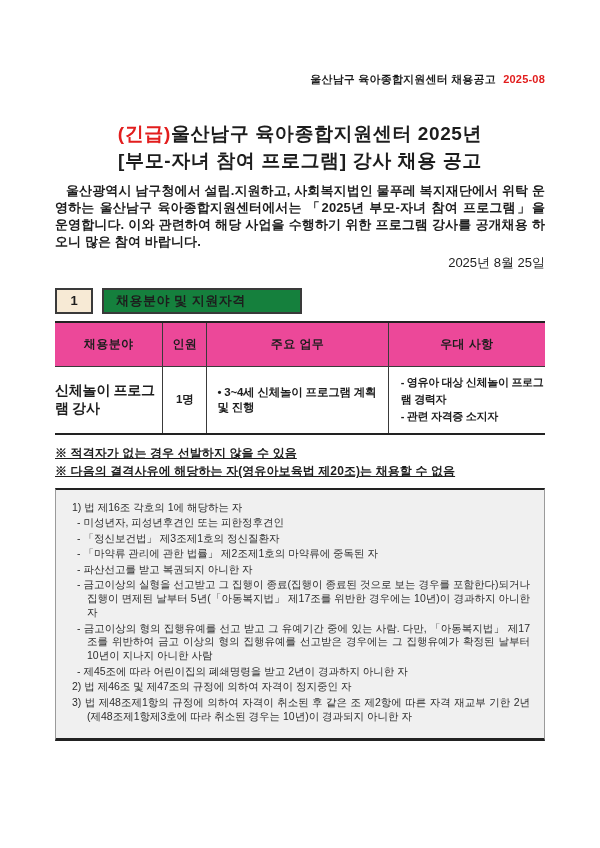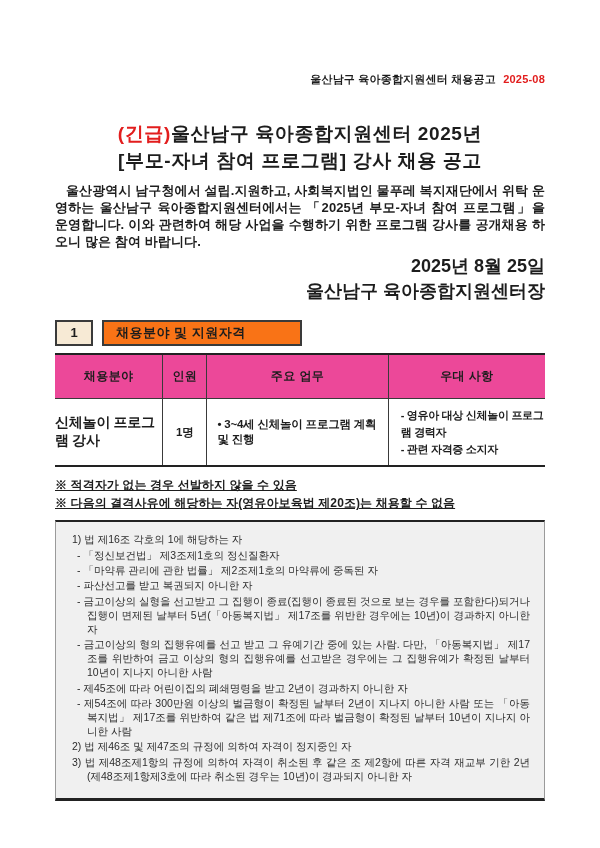--- a/index.html
+++ b/index.html
@@ -21,32 +21,32 @@
     letter-spacing:0.6px; margin-bottom:8px;
   }
   .main-title .urgent { color:#e21d1d; }
   
   .intro {
     font-size:13px; font-weight:600; line-height:1.3; text-align:justify;
     text-indent:11px; letter-spacing:0.1px;
   }
   
   .date-block {
-    text-align:right; font-size:18px; font-weight:bold; line-height:1.4;
+    text-align:right; font-size:13px; font-weight:normal; line-height:1.4;
     margin-top:3px; margin-bottom:16px;
   }
   
   .section-header { display:flex; align-items:center; gap:9px; margin-bottom:7px; }
   .sec-num {
     width:38px; height:26px; background:#f7ead5; border:2px solid #3a3a3a;
     display:flex; align-items:center; justify-content:center;
     font-size:13px; font-weight:bold;
   }
   .sec-title-box {
-    width:200px; height:26px; border:2px solid #3a3a3a; background:#f97316;
+    width:200px; height:26px; border:2px solid #3a3a3a; background:#15803d;
     display:flex; align-items:center; padding-left:12px;
     font-size:13px; font-weight:bold; letter-spacing:0.5px;
   }
   
   table.recruit {
     width:100%; border-collapse:collapse;
     border-top:2.5px solid #222; border-bottom:2.5px solid #222;
   }
   table.recruit th {
     background:#ec4899; border-bottom:1.2px solid #3a3a3a;
@@ -85,21 +85,20 @@
 
   <div class="main-title">
     <div><span class="urgent">(긴급)</span><span>울산남구 육아종합지원센터 2025년</span></div>
     <div>[부모-자녀 참여 프로그램] 강사 채용 공고</div>
   </div>
 
   <p class="intro">울산광역시 남구청에서 설립.지원하고, 사회복지법인 물푸레 복지재단에서 위탁 운영하는 울산남구 육아종합지원센터에서는 「2025년 부모-자녀 참여 프로그램」을 운영합니다. 이와 관련하여 해당 사업을 수행하기 위한 프로그램 강사를 공개채용 하오니 많은 참여 바랍니다.</p>
 
   <div class="date-block">
     <div>2025년 8월 25일</div>
-    <div>울산남구 육아종합지원센터장</div>
   </div>
 
   <div class="section-header">
     <div class="sec-num">1</div>
     <div class="sec-title-box">채용분야 및 지원자격</div>
   </div>
 
   <table class="recruit">
     <colgroup>
       <col style="width:22%">
@@ -128,24 +127,24 @@
     </tbody>
   </table>
 
   <div class="notes">
     <div>※ 적격자가 없는 경우 선발하지 않을 수 있음</div>
     <div>※ 다음의 결격사유에 해당하는 자(영유아보육법 제20조)는 채용할 수 없음</div>
   </div>
 
   <div class="disq-box">
       <div class="line lv-n">1) 법 제16조 각호의 1에 해당하는 자</div>
+      <div class="line lv-d">- 미성년자, 피성년후견인 또는 피한정후견인</div>
       <div class="line lv-d">- 「정신보건법」 제3조제1호의 정신질환자</div>
       <div class="line lv-d">- 「마약류 관리에 관한 법률」 제2조제1호의 마약류에 중독된 자</div>
       <div class="line lv-d">- 파산선고를 받고 복권되지 아니한 자</div>
       <div class="line lv-d">- 금고이상의 실형을 선고받고 그 집행이 종료(집행이 종료된 것으로 보는 경우를 포함한다)되거나 집행이 면제된 날부터 5년(「아동복지법」 제17조를 위반한 경우에는 10년)이 경과하지 아니한 자</div>
       <div class="line lv-d">- 금고이상의 형의 집행유예를 선고 받고 그 유예기간 중에 있는 사람. 다만, 「아동복지법」 제17조를 위반하여 금고 이상의 형의 집행유예를 선고받은 경우에는 그 집행유예가 확정된 날부터 10년이 지나지 아니한 사람</div>
       <div class="line lv-d">- 제45조에 따라 어린이집의 폐쇄명령을 받고 2년이 경과하지 아니한 자</div>
-      <div class="line lv-d">- 제54조에 따라 300만원 이상의 벌금형이 확정된 날부터 2년이 지나지 아니한 사람 또는 「아동복지법」 제17조를 위반하여 같은 법 제71조에 따라 벌금형이 확정된 날부터 10년이 지나지 아니한 사람</div>
       <div class="line lv-n">2) 법 제46조 및 제47조의 규정에 의하여 자격이 정지중인 자</div>
       <div class="line lv-n">3) 법 제48조제1항의 규정에 의하여 자격이 취소된 후 같은 조 제2항에 따른 자격 재교부 기한 2년(제48조제1항제3호에 따라 취소된 경우는 10년)이 경과되지 아니한 자</div>
     </div>
 
 </div>
 
 </body></html>

